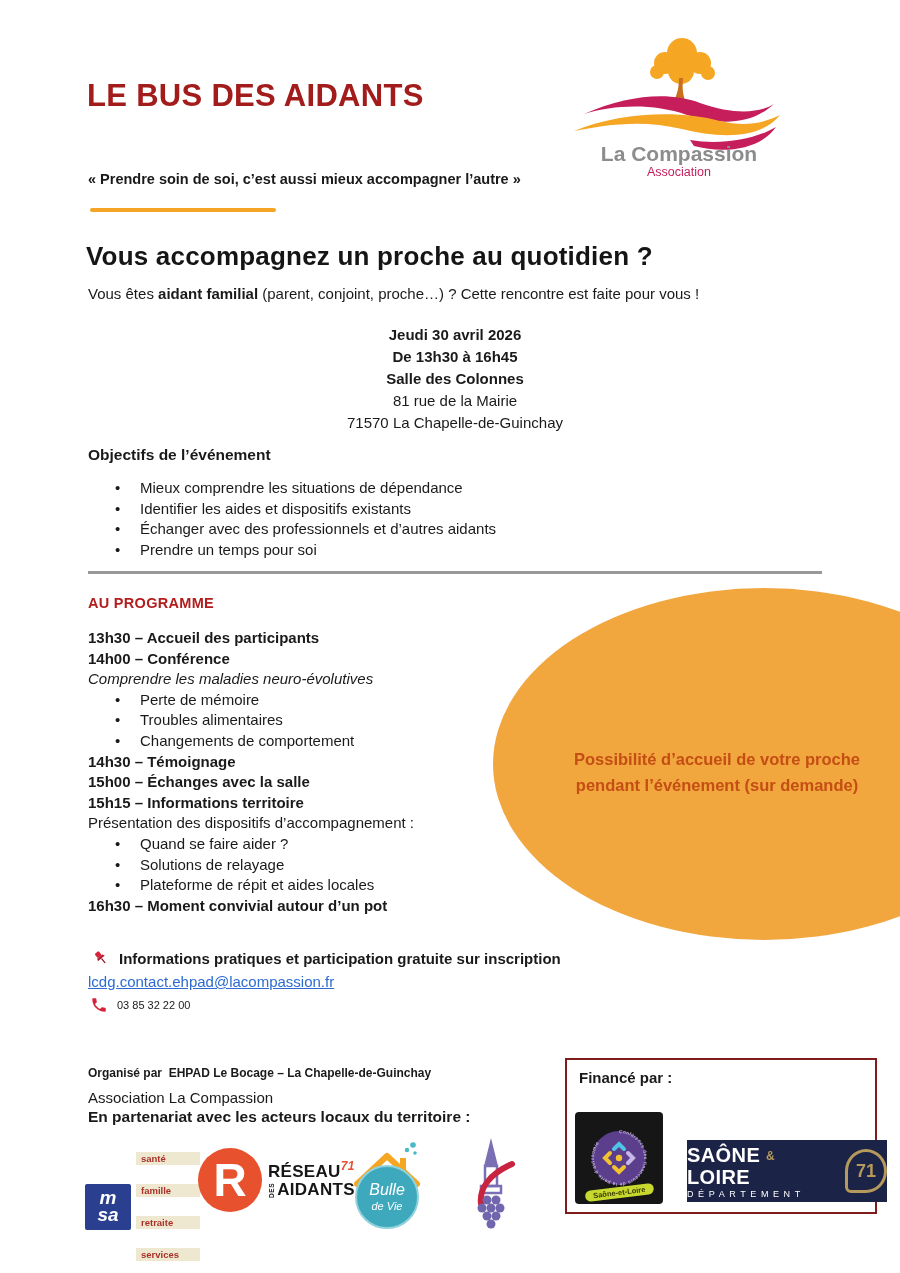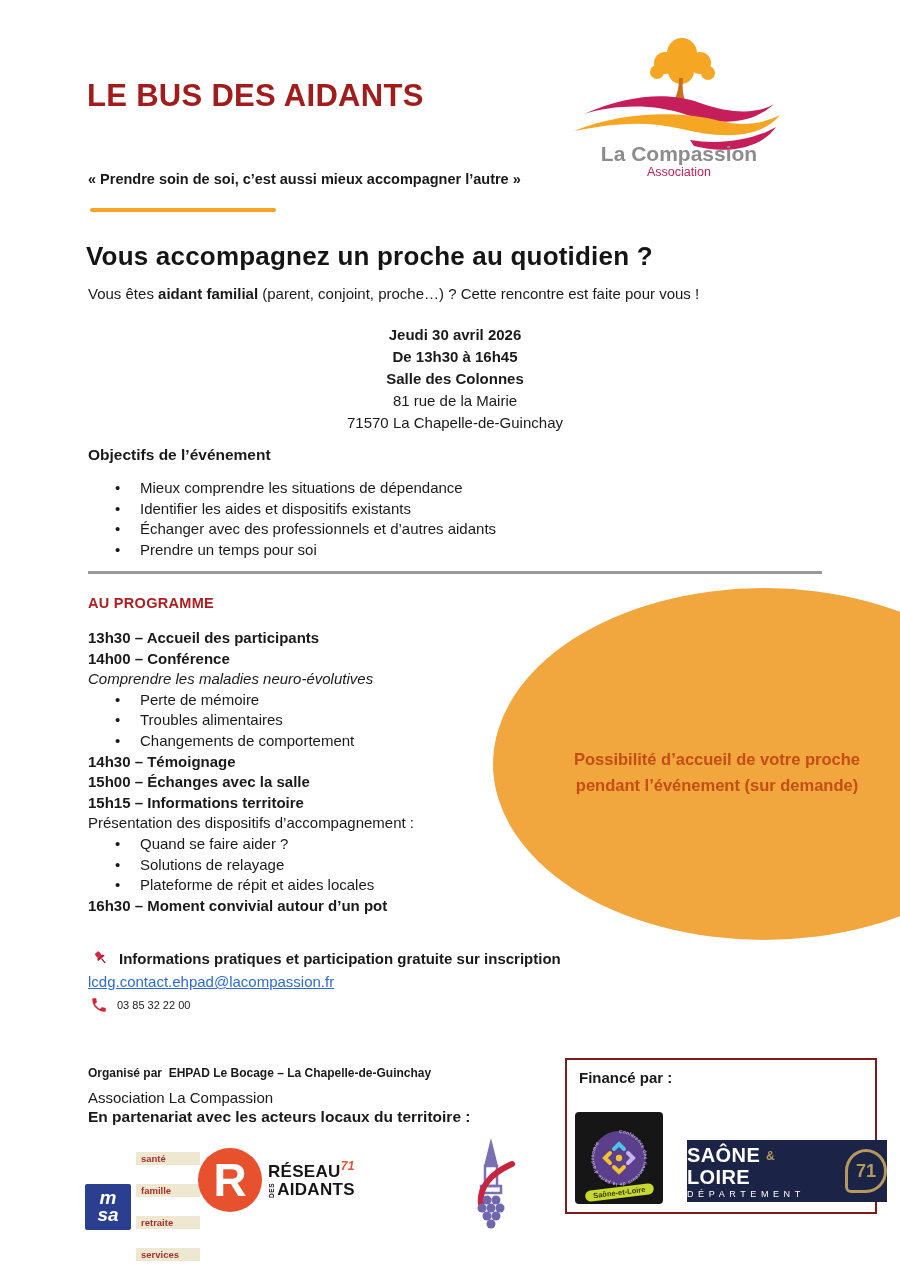--- a/index.html
+++ b/index.html
@@ -200,20 +200,32 @@
   </div>
 
   <div class="abs reseau">
     <div class="reseau-circle">R</div>
     <div class="reseau-text">
       <div><span>RÉSEAU</span><span class="reseau-sup">71</span></div>
       <div><span class="reseau-vert">DES</span><span>AIDANTS</span></div>
     </div>
   </div>
 
+  <div class="abs bulle">
+    <svg viewBox="0 0 84 92" width="84" height="92">
+      <path d="M12 44 L42 16 L72 44" stroke="#f5a623" stroke-width="6" fill="none" stroke-linecap="round" stroke-linejoin="round"></path>
+      <rect x="55" y="18" width="6" height="13" fill="#f5a623"></rect>
+      <circle cx="62" cy="10" r="2.2" fill="#49b8c8"></circle>
+        <circle cx="68" cy="5" r="2.8" fill="#49b8c8"></circle>
+        <circle cx="70" cy="13" r="1.8" fill="#49b8c8"></circle>
+      <circle cx="42" cy="57" r="31" fill="#3ea9bc" stroke="#8fd2dc" stroke-width="2"></circle>
+      <text x="42" y="55" font-size="16" font-style="italic" fill="#ffffff" text-anchor="middle">Bulle</text>
+      <text x="42" y="70" font-size="11" font-style="italic" fill="#ffffff" text-anchor="middle">de Vie</text>
+    </svg>
+  </div>
 
   <div class="abs commune">
     <svg viewBox="0 0 62 98" width="62" height="98">
       <polygon points="31,2 38,30 24,30" fill="#7a6fb4"></polygon>
       <rect x="25" y="30" width="12" height="20" fill="none" stroke="#7a6fb4" stroke-width="2.5"></rect>
       <rect x="21" y="50" width="20" height="7" fill="none" stroke="#7a6fb4" stroke-width="2.5"></rect>
       <path d="M52,28 C30,38 19,52 21,68" stroke="#c9243f" stroke-width="6" fill="none" stroke-linecap="round"></path>
       <g fill="#6f66ad">
         <circle cx="27" cy="64" r="4.5"></circle>
           <circle cx="36" cy="64" r="4.5"></circle>

